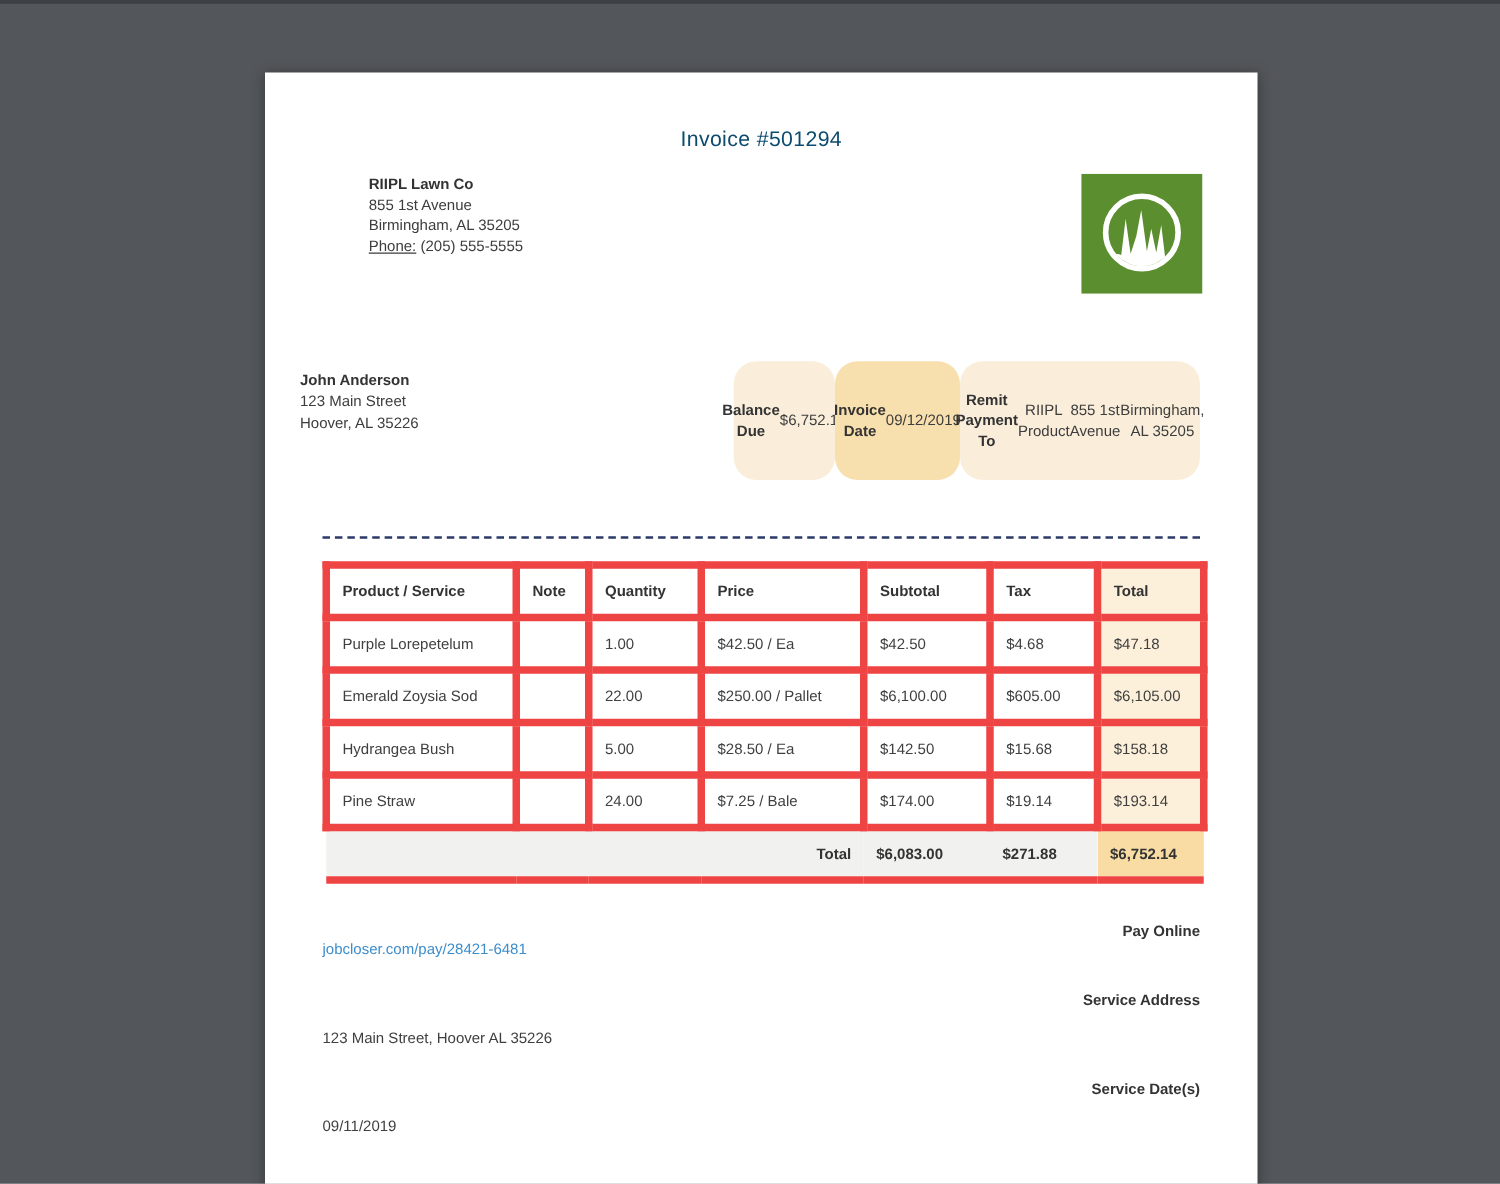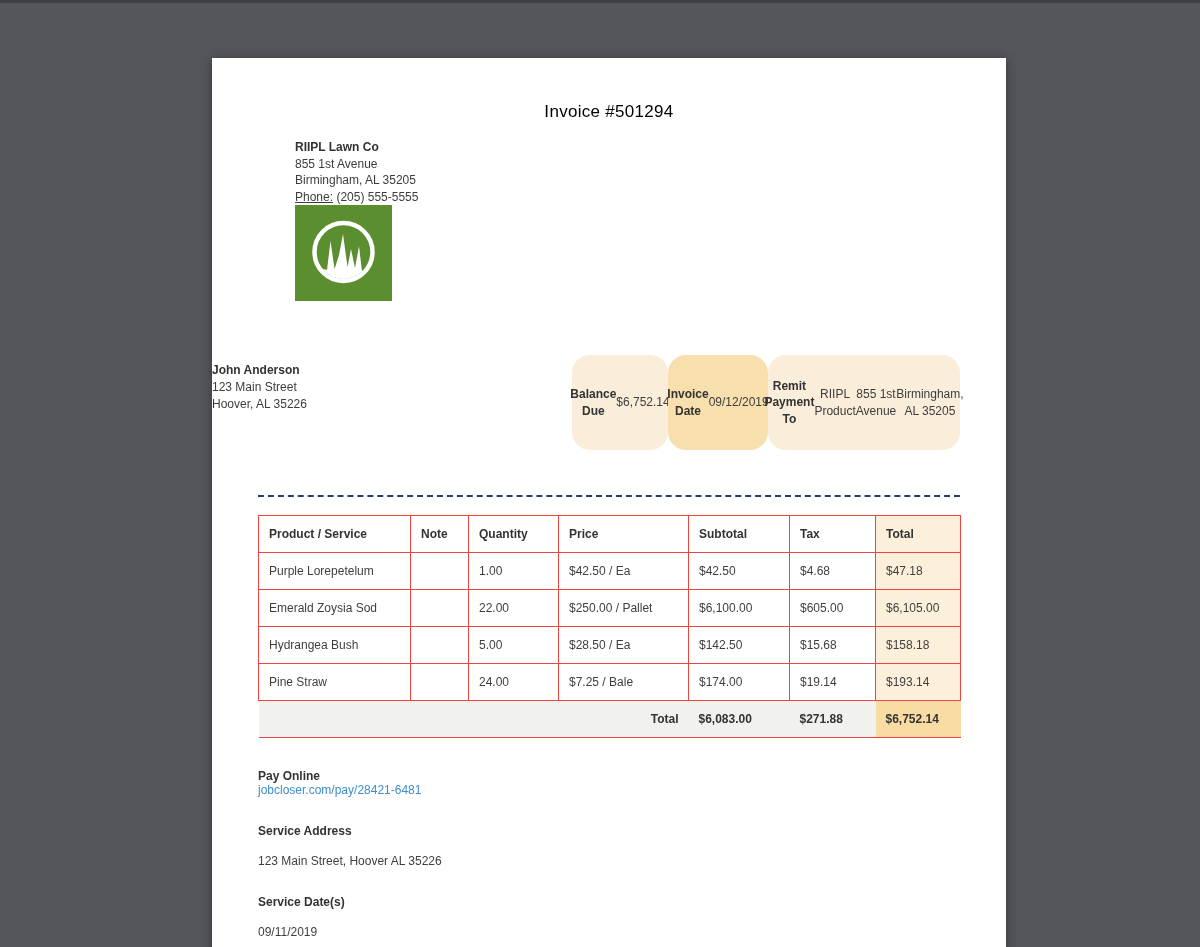--- a/index.html
+++ b/index.html
@@ -20,86 +20,86 @@
     width: 794px; height: 1060px;
     background: #ffffff;
     box-shadow: 0 1px 10px rgba(0,0,0,0.35);
     color: #3d3d3d;
     font-size: 12px;
   }
   .doc-title {
     margin-top: 44px;
     text-align: center;
     font-size: 17px;
-    color: #000000;
+    color: #0c4a6e;
     letter-spacing: 0.3px;
   }
   .header-row {
     margin-top: 17px;
     display: flex;
     justify-content: space-between;
     align-items: flex-start;
     padding-left: 83px;
     padding-right: 44px;
-    flex-direction: column;
   }
   .company { line-height: 16.5px; color: #3d3d3d; }
   .company .bold-line { font-weight: bold; color: #333; }
   .underline { text-decoration: underline; }
   .logo-box { width: 97px; height: 96px; display: block; }
   .billing-row {
     margin-top: 54px;
     display: flex;
     align-items: flex-start;
     padding-right: 46px;
+    margin-left: 28px;
   }
   .bill-to { line-height: 17px; padding-top: 7px; }
   .bill-to .bold-line { font-weight: bold; color: #333; }
   .summary-boxes { margin-left: auto; display: flex; height: 95px; }
   .sum-box {
     display: flex; flex-direction: row;
     justify-content: center; align-items: center;
     text-align: center; line-height: 16.5px; border-radius: 18px;
   }
   .sum-box .label { font-weight: bold; color: #333; }
-  .box-balance { width: 96px; background: var(--accent-light, #faeedb); }
+  .box-balance { width: 81px; background: var(--accent-light, #faeedb); }
   .box-invoice-date { width: 100px; background: var(--accent-dark, #f8dfae); }
   .box-remit { width: 192px; background: var(--accent-light, #faeedb); }
   .dotted-divider {
     margin: 45px 46px 0 46px;
     border-top: 2px dashed var(--divider, #2b3a68);
     height: 0;
   }
   table.items {
     margin: 18px 46px 0 46px;
     width: 702px;
     border-collapse: collapse;
     table-layout: fixed;
     font-size: 12px;
   }
   table.items th, table.items td {
-    border: 1px solid #ef4444;
+    border: 6px solid #ef4444;
     padding: 11px 10px;
     text-align: left;
     font-weight: normal;
     color: #3f3f3f;
     overflow: hidden;
     white-space: nowrap;
   }
   table.items th { font-weight: bold; color: #333; }
   .total-col { background: var(--accent-faint, #fdf0da); }
   tr.total-row td {
     background: #f1f1ef;
     border-left: none; border-right: none;
     font-weight: bold; color: #333;
   }
   tr.total-row td.total-cell { background: var(--accent-dark2, #f8dca4); }
   tr.total-row td.total-label { text-align: right; }
   .section { margin: 0 46px; }
-  .section-heading { font-weight: bold; color: #333; margin-top: 31px; }
+  .section-heading { font-weight: bold; color: #333; margin-top: 31px; text-align: right; }
   .section-text { margin-top: 16px; color: #3f3f3f; }
   .pay-link {
     display: inline-block;
     color: var(--link, #3c8dcc);
     text-decoration: none;
     cursor: pointer;
   }
   .section-heading.tight { margin-top: 27px; }
 </style>
 </head>

